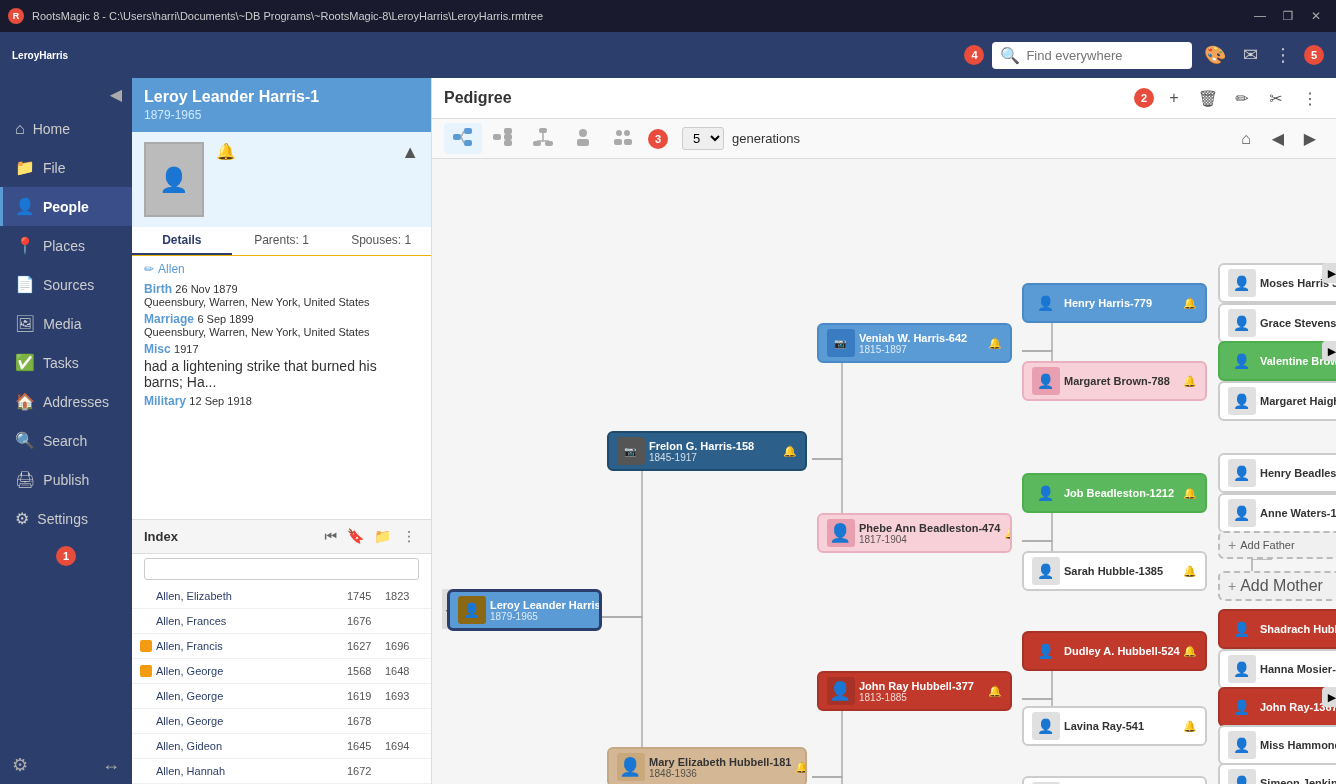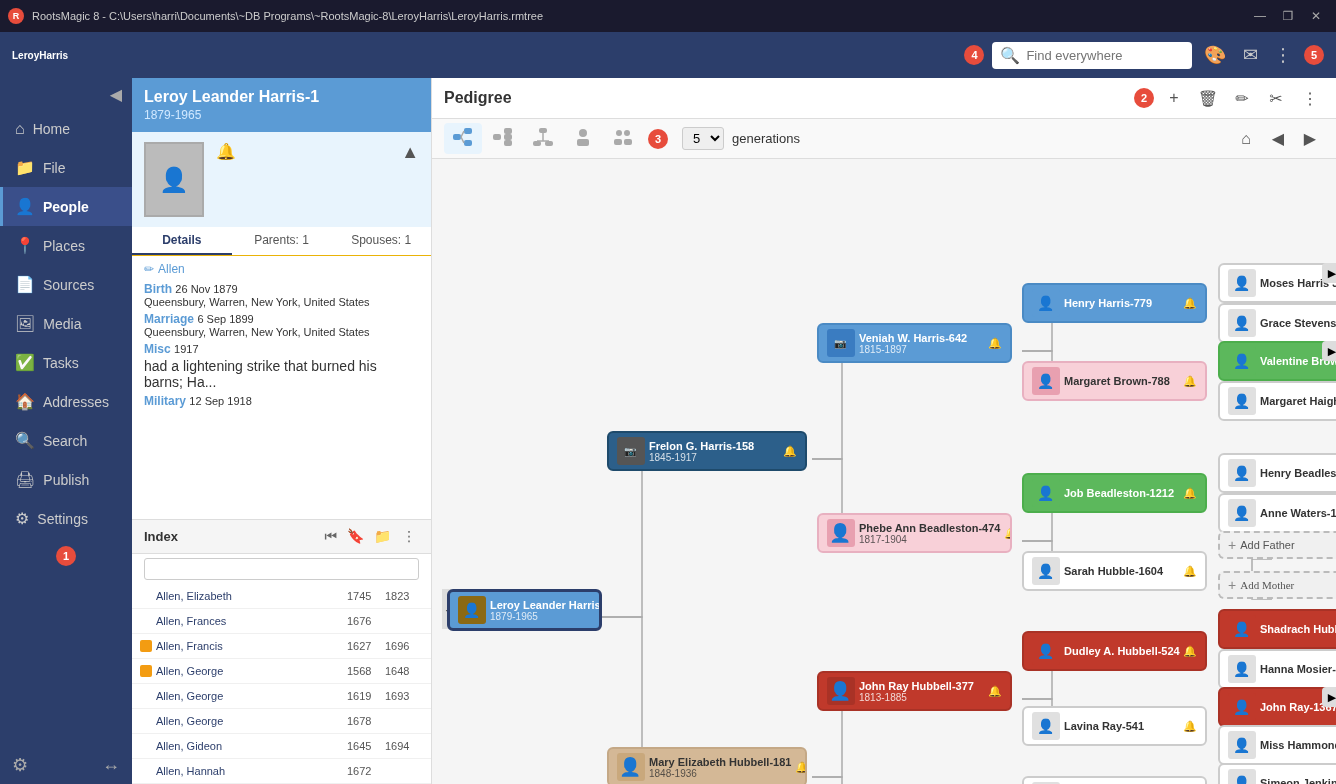--- a/index.html
+++ b/index.html
@@ -580,21 +580,21 @@
           <div class="node-photo" style="background:#5cb85c; font-size:14px; color:white;">👤</div>
           <div class="node-info">
             <div class="node-name">Job Beadleston-1212</div>
           </div>
           <span class="gold-hint" style="margin-left:auto; font-size:11px;">🔔</span>
         </div>
 
         <div class="ped-node node-yellow-outline" style="left:580px; top:382px; width:185px;">
           <div class="node-photo" style="background:#e0e0e0; font-size:14px;">👤</div>
           <div class="node-info">
-            <div class="node-name">Sarah Hubble-1604</div>
+            <div class="node-name">Sarah Hubble-1385</div>
           </div>
           <span class="gold-hint" style="margin-left:auto; font-size:11px;">🔔</span>
         </div>
 
         <div class="ped-node node-red" style="left:580px; top:462px; width:185px;">
           <div class="node-photo" style="background:#c0392b; font-size:14px; color:white;">👤</div>
           <div class="node-info">
             <div class="node-name">Dudley A. Hubbell-524</div>
           </div>
           <span class="gold-hint" style="margin-left:auto; font-size:11px;">🔔</span>
@@ -658,21 +658,21 @@
 
         </div>
 
         <div class="ped-node add-node" style="left:776px; top:362px; width:185px;">
           <span style="color:#888; font-size:14px;">+</span>
           <span style="font-size:11px;">Add Father</span>
         </div>
 
         <div class="ped-node add-node" style="left:776px; top:402px; width:185px;">
           <span style="color:#888; font-size:14px;">+</span>
-          <span style="font-size:11px;font-family:Liberation Serif, serif;">Add Mother</span>
+          <span style="font-size:16px;">Add Mother</span>
         </div>
 
         <div class="ped-node node-red" style="left:776px; top:440px; width:185px;">
           <div class="node-photo" style="background:#c0392b; font-size:14px; color:white;">👤</div>
           <div class="node-info">
             <div class="node-name">Shadrach Hubbell-574</div>
           </div>
 
         </div>
 

